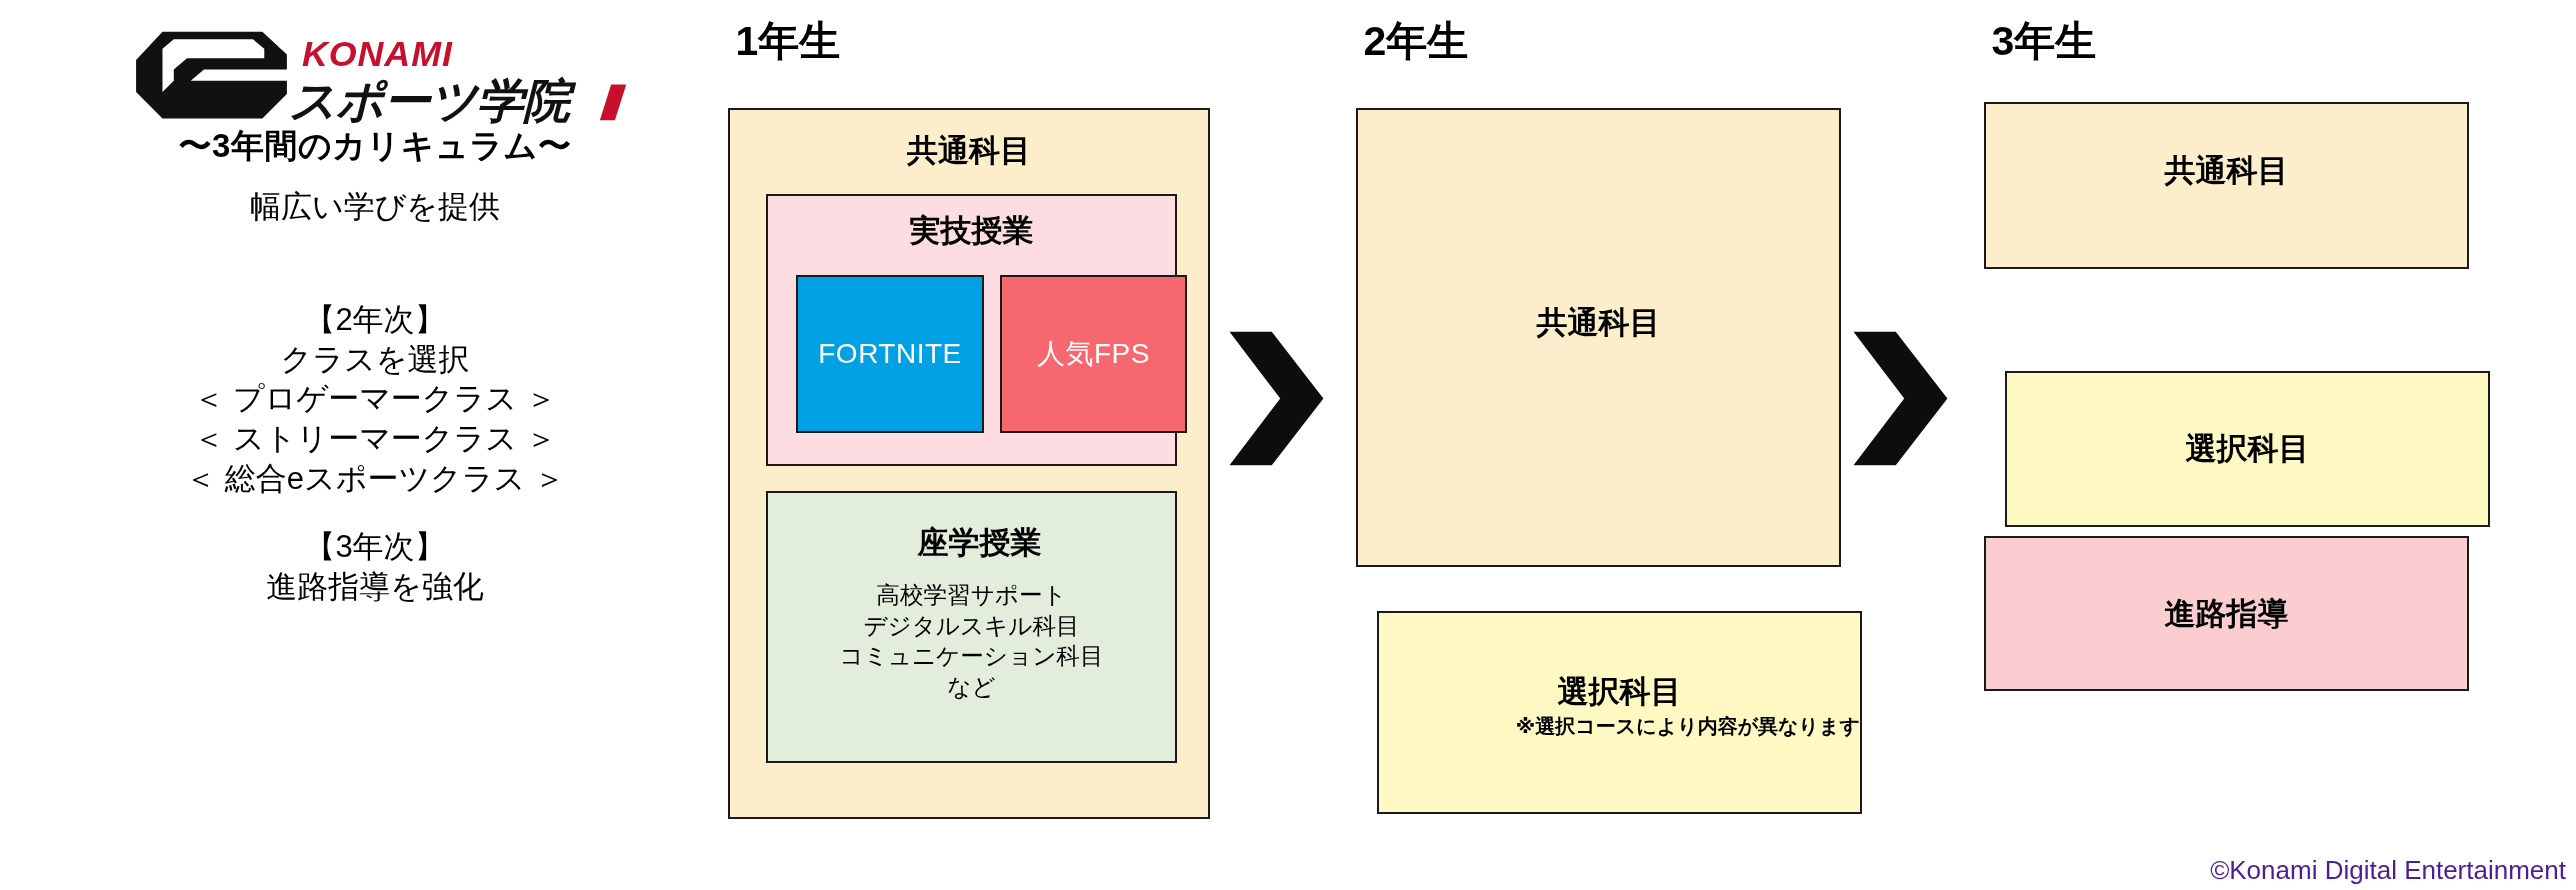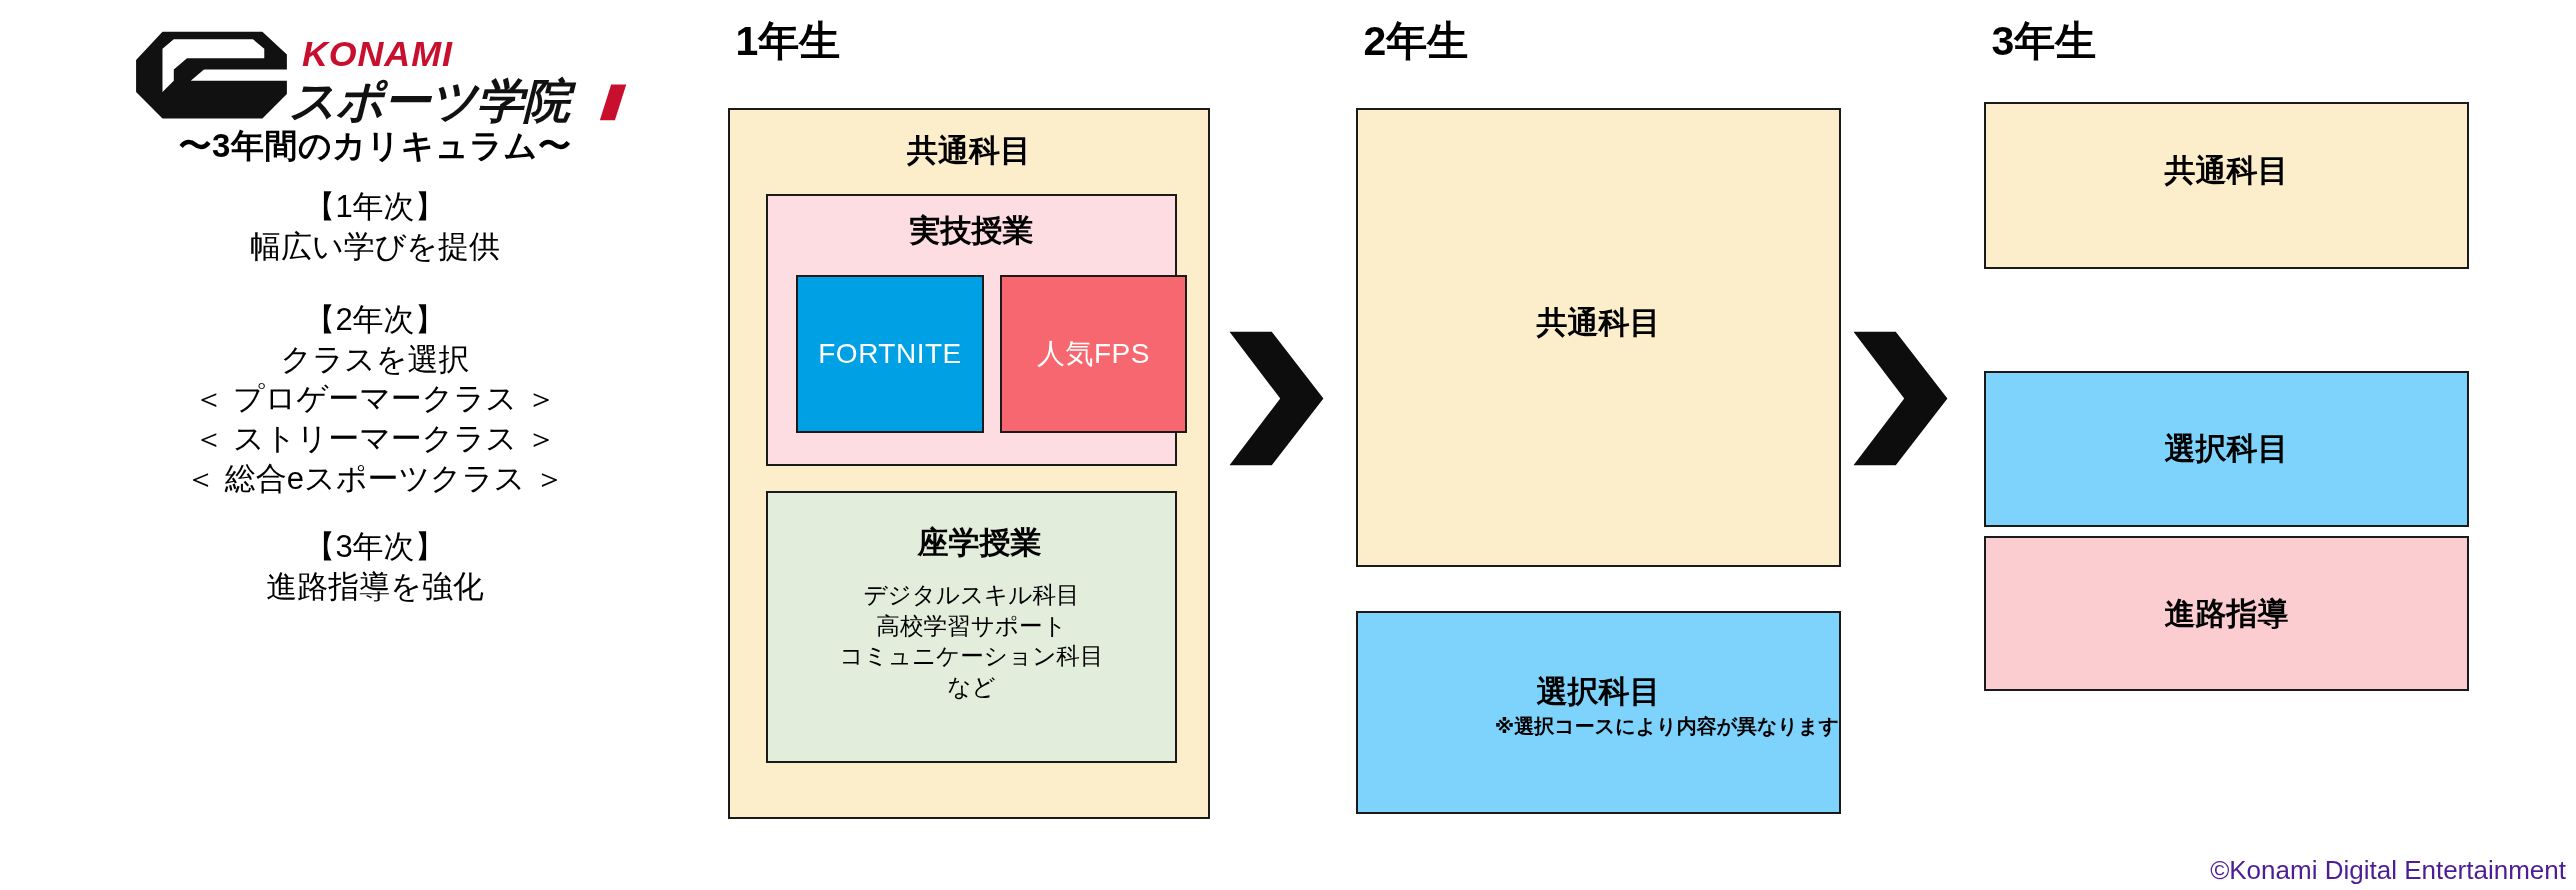--- a/index.html
+++ b/index.html
@@ -35,21 +35,21 @@
   .boxtitle{position:absolute;left:0;width:100%;text-align:center;
             font-size:31px;font-weight:bold;line-height:1.15;}
   .boxnote{position:absolute;left:0;width:100%;text-align:right;
            font-size:20px;font-weight:bold;line-height:1.15;}
   .boxlines{position:absolute;left:0;width:100%;text-align:center;
             font-size:23.6px;line-height:1.3;}
 
   .cream{background:#fceecb;}
   .pink{background:#fdddE2;}
   .green{background:#e3eddc;}
-  .blue{background:#7dd3fc;}
+  .blue{background:#fef9c3;margin-left:21px;}
   .rose{background:#fbccd0;}
 
   .gamebox{position:absolute;border:2.8px solid #1a1a1a;box-sizing:border-box;
            display:flex;align-items:center;justify-content:center;
            font-size:28px;color:#ffffff;letter-spacing:0.5px;}
   .g-fortnite{background:#00a0e4;}
   .g-fps{background:#f7676f;}
 
   
   .chev{position:absolute;}
@@ -76,21 +76,20 @@
         <text x="192" y="42" font-family="Liberation Sans, sans-serif" font-size="38" font-weight="bold" font-style="italic" fill="#c8102e" letter-spacing="1">KONAMI</text>
 
         <text x="178" y="96" font-family="DejaVu Sans, sans-serif" font-size="50" font-weight="bold" font-style="italic" fill="#111111" letter-spacing="-1">スポーツ学院</text>
         <path d="M520 62 L536 62 L524 100 L508 100 Z" fill="#c8102e"></path>
       </svg>
     </div>
 
     <div class="sub">〜3年間のカリキュラム〜</div>
 
     <div class="blk b1">
-      <div class="hd">【1年次】</div>
       <div class="ln">幅広い学びを提供</div>
     </div>
 
     <div class="blk b2">
       <div class="hd">【2年次】</div>
       <div class="ln">クラスを選択</div>
       <div class="ln">＜ プロゲーマークラス ＞</div>
       <div class="ln">＜ ストリーマークラス ＞</div>
       <div class="ln">＜ 総合eスポーツクラス ＞</div>
     </div>
@@ -116,22 +115,22 @@
           <span>FORTNITE</span>
         </div>
         <div class="gamebox g-fps" style="left:232px;top:79px;width:187px;height:158px;">
           <span>人気FPS</span>
         </div>
       </div>
 
       <div class="box green" style="left:36px;top:381px;width:411px;height:272px;">
         <div class="boxtitle" style="top:32px;padding-left:8px;">座学授業</div>
         <div class="boxlines" style="top:87px;">
+          <div>高校学習サポート</div>
           <div>デジタルスキル科目</div>
-          <div>高校学習サポート</div>
           <div>コミュニケーション科目</div>
           <div>など</div>
         </div>
       </div>
     </div>
   </div>
 
   <div class="chev" style="left:1215px;top:328px;width:108px;height:141px;">
     <svg width="108" height="141" viewBox="0 0 115 150" aria-hidden="true">
       <polygon points="8,4 53,4 108,75 53,146 8,146 62,75" fill="#0d0d0d"></polygon>

